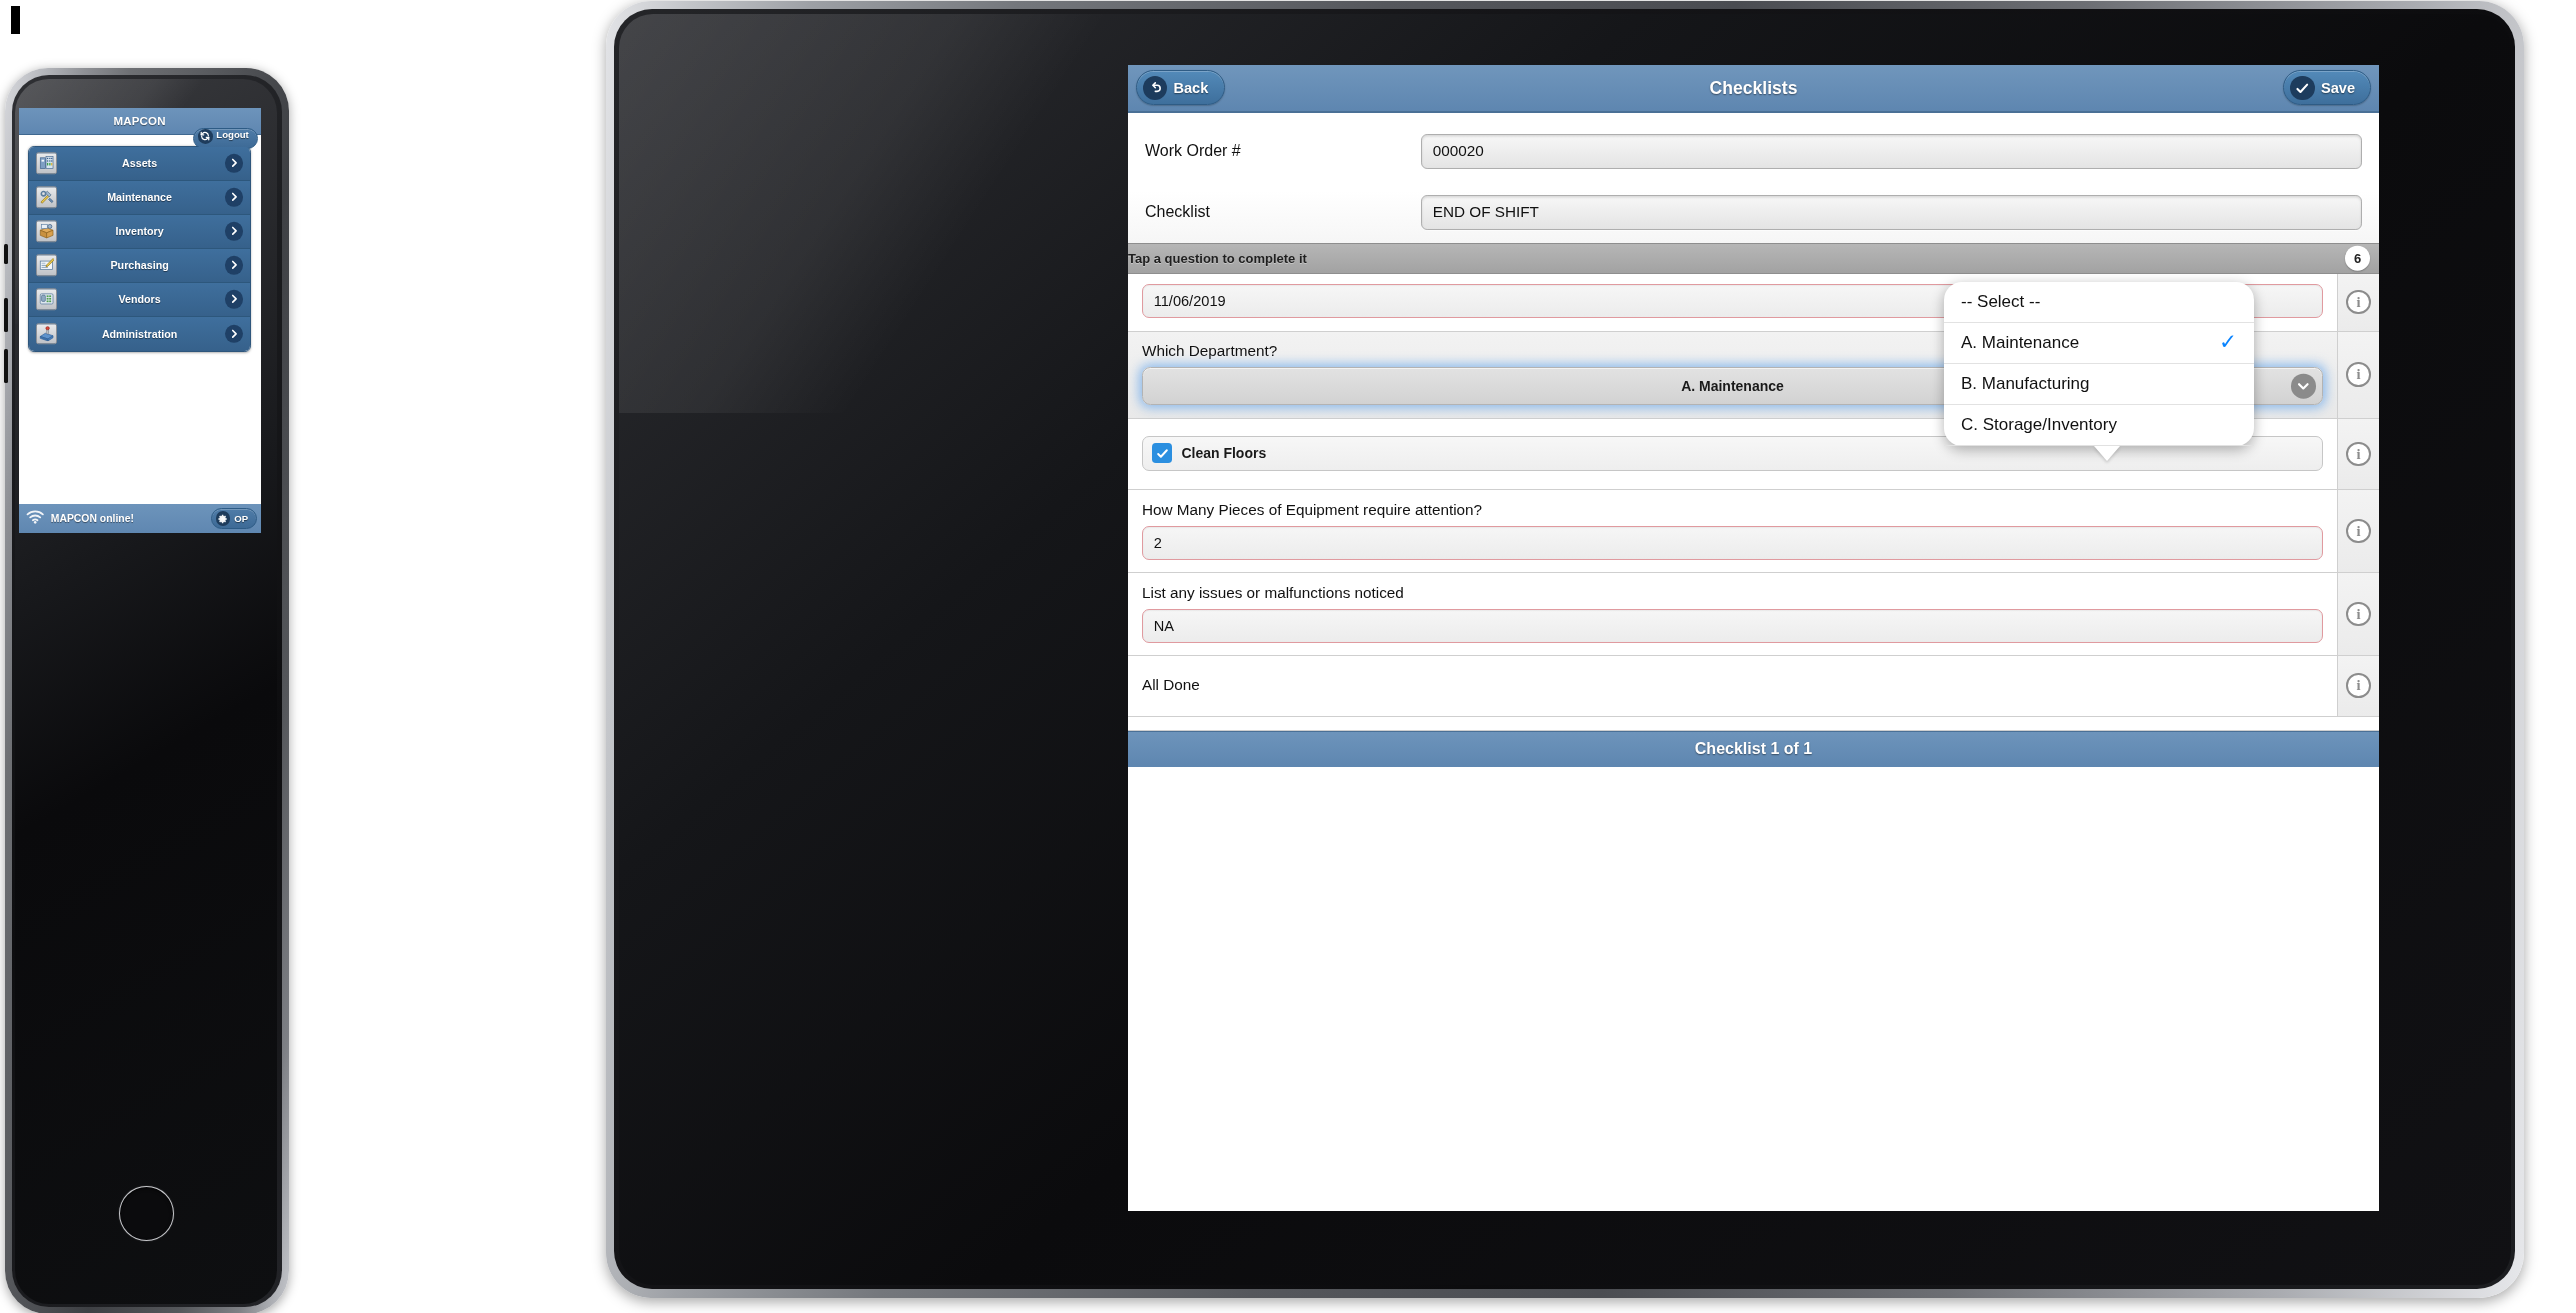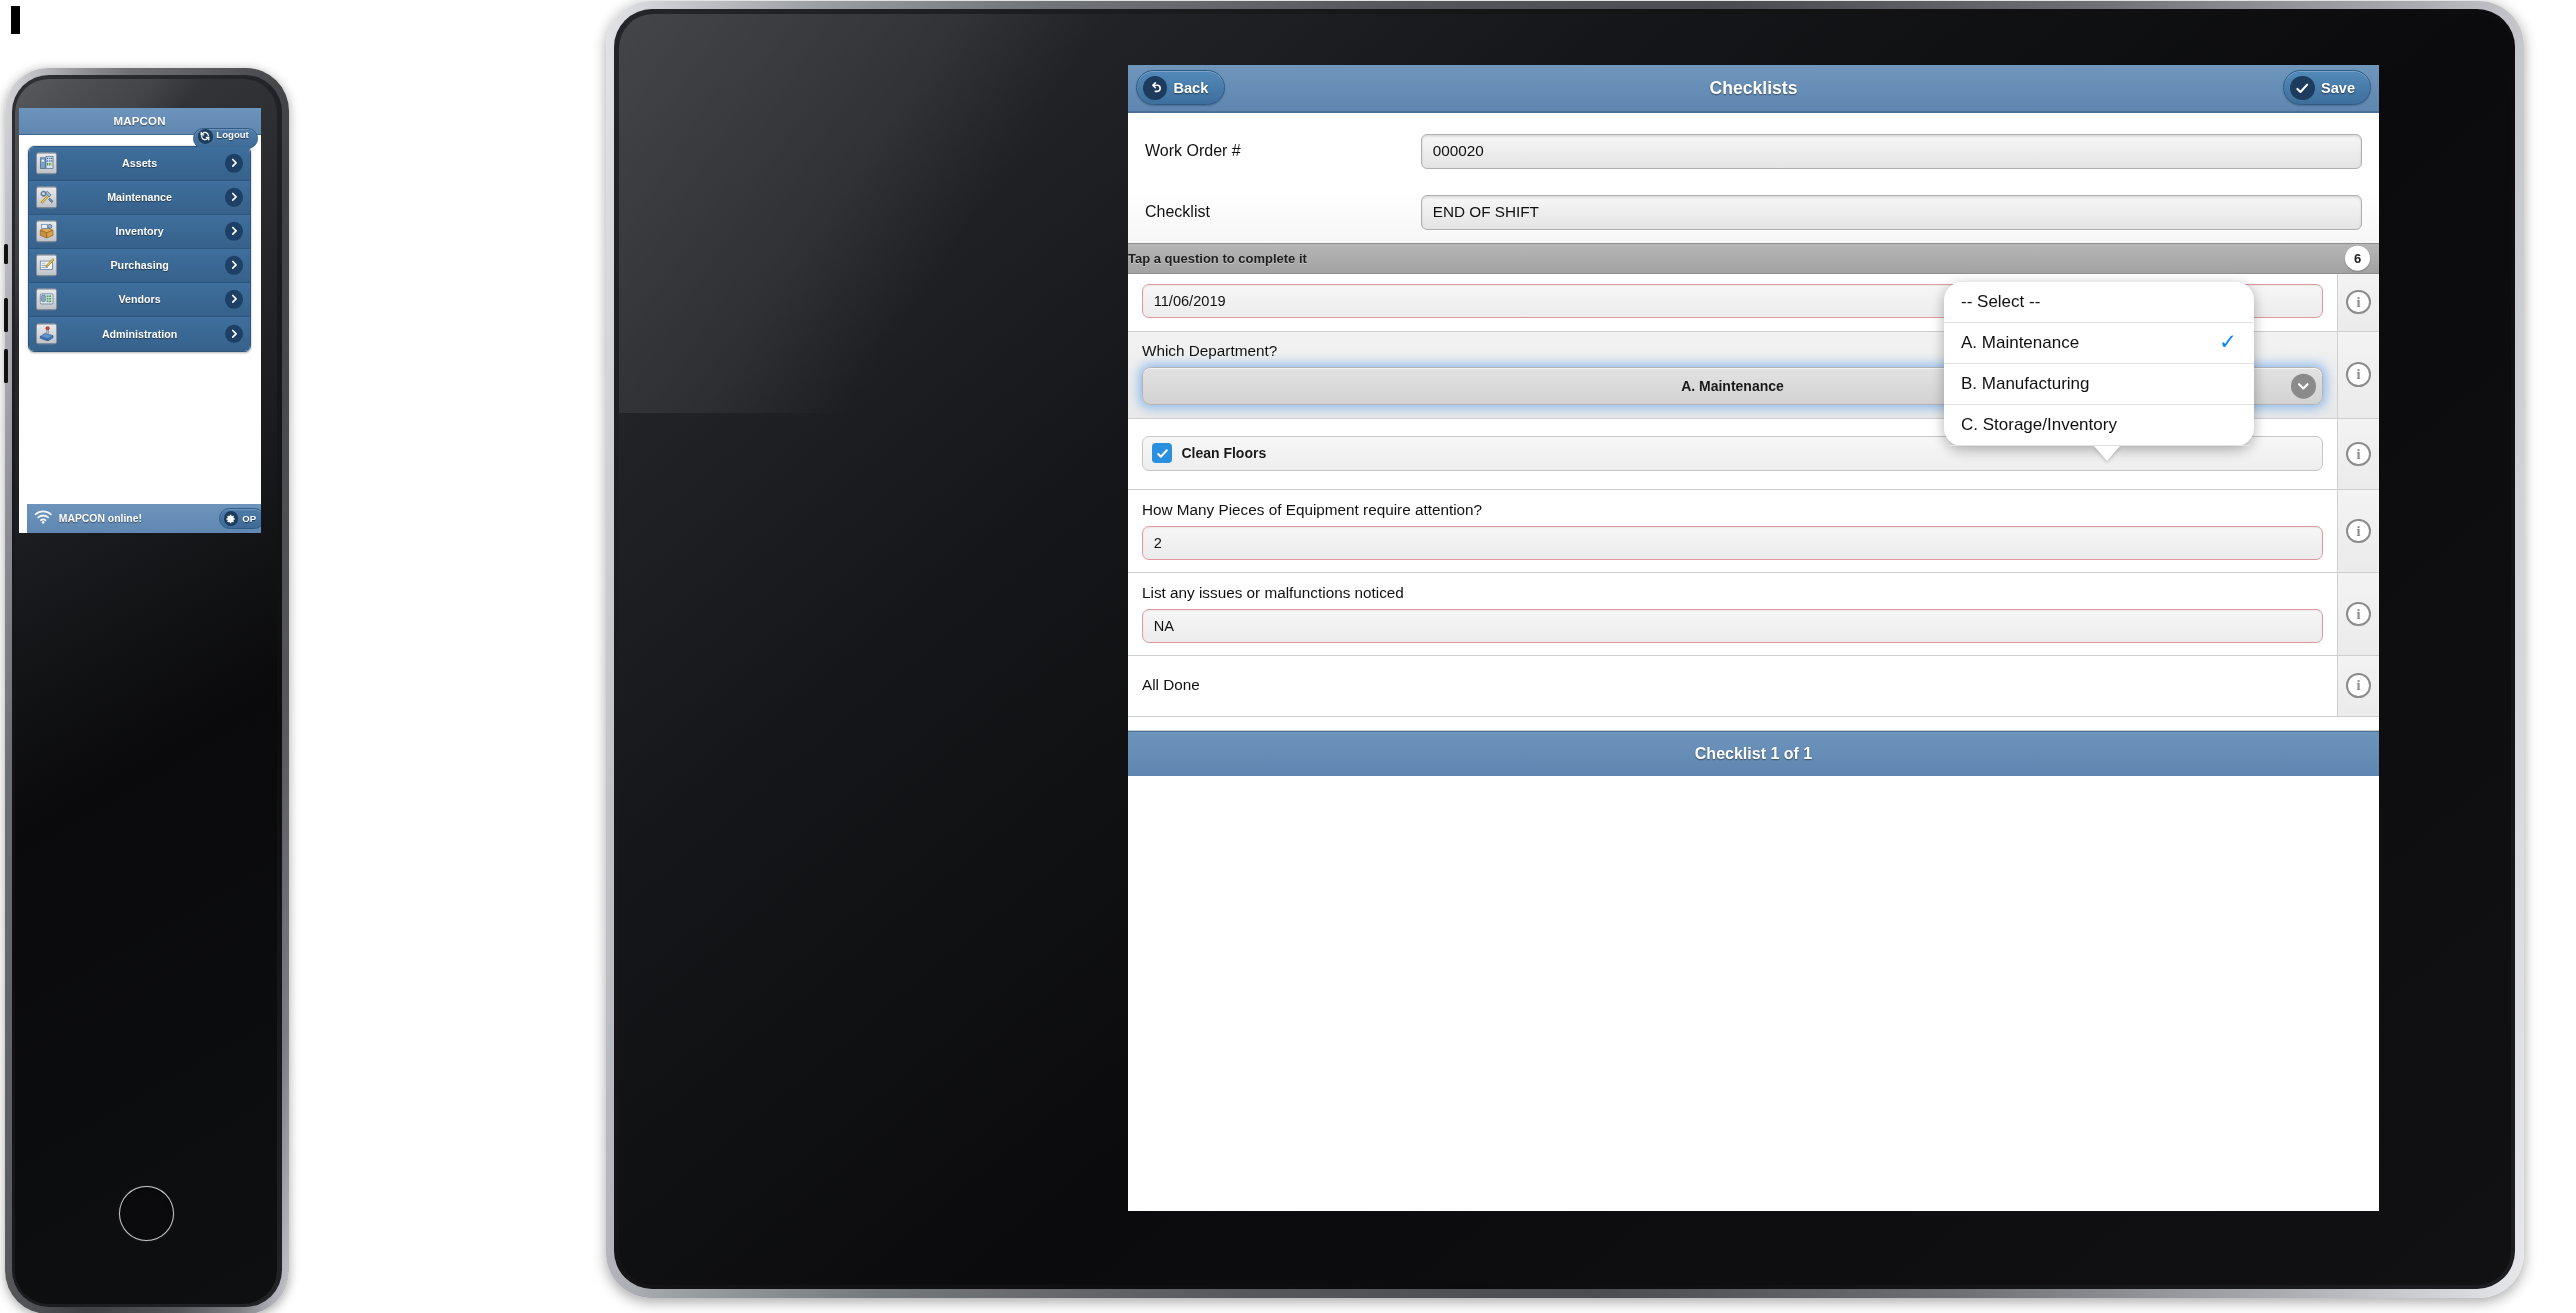--- a/index.html
+++ b/index.html
@@ -127,21 +127,21 @@
     flex:1; text-align:center; color:#fff; font-size:10.7px; font-weight:bold;
     text-shadow: 0 0.8px 0.8px rgba(0,0,0,.45);
   }
   .p-item .chev {
     position:absolute; right:7px; top:50%; transform:translateY(-50%);
     width:18.4px; height:18.4px; border-radius:50%; background:#1f4066;
     display:flex; align-items:center; justify-content:center;
   }
 
   .p-status {
-    position:absolute; left:8px; bottom:0; width:100%; height:29px;
+    position:absolute; left:0; bottom:0; width:100%; height:29px;
     background: linear-gradient(#6d94bb,#5f87b1);
     display:flex; align-items:center; padding: 0 3.8px 0 7.7px;
   }
   .p-status .stxt { color:#fff; font-size:10.4px; font-weight:bold; text-shadow:0 0.8px 0.8px rgba(0,0,0,.45); margin-left:6.1px; }
   .p-op {
     margin-left:auto; height:21px; display:flex; align-items:center; gap:3.8px;
     padding: 0 7.7px 0 3.8px; border-radius:10.7px;
     background: linear-gradient(#4f7ca8,#3d6a96);
     border:0.8px solid #2d5b85;
     box-shadow: inset 0 0.8px 0 rgba(255,255,255,.28);
@@ -283,21 +283,21 @@
     display:flex; align-items:center; padding: 0 9.2px; gap: 9.2px;
   }
   .chk {
     width: 20px; height: 20px; border-radius:3.8px;
     background:#2b8fe0; display:flex; align-items:center; justify-content:center;
     flex:0 0 auto;
   }
   .chk-lbl { font-size:14px; font-weight:bold; color:#1a1a1a; }
 
   .t-footer {
-    height: 45px; background: linear-gradient(#6d94bb,#5e86b0);
+    height: 36px; background: linear-gradient(#6d94bb,#5e86b0);
     border-top: 0.8px solid #4a7096;
     display:flex; align-items:center; justify-content:center;
   }
   .t-footer .ftxt { color:#fff; font-size:16px; font-weight:bold; text-shadow: 0 0.8px 1.5px rgba(0,0,0,.45); }
 
   
   .popover {
     position:absolute; left: 816px; top: 217px; width: 310px;
     background:#fff; border-radius: 18px;
     box-shadow: 0 3.1px 12.3px rgba(0,0,0,.3);

